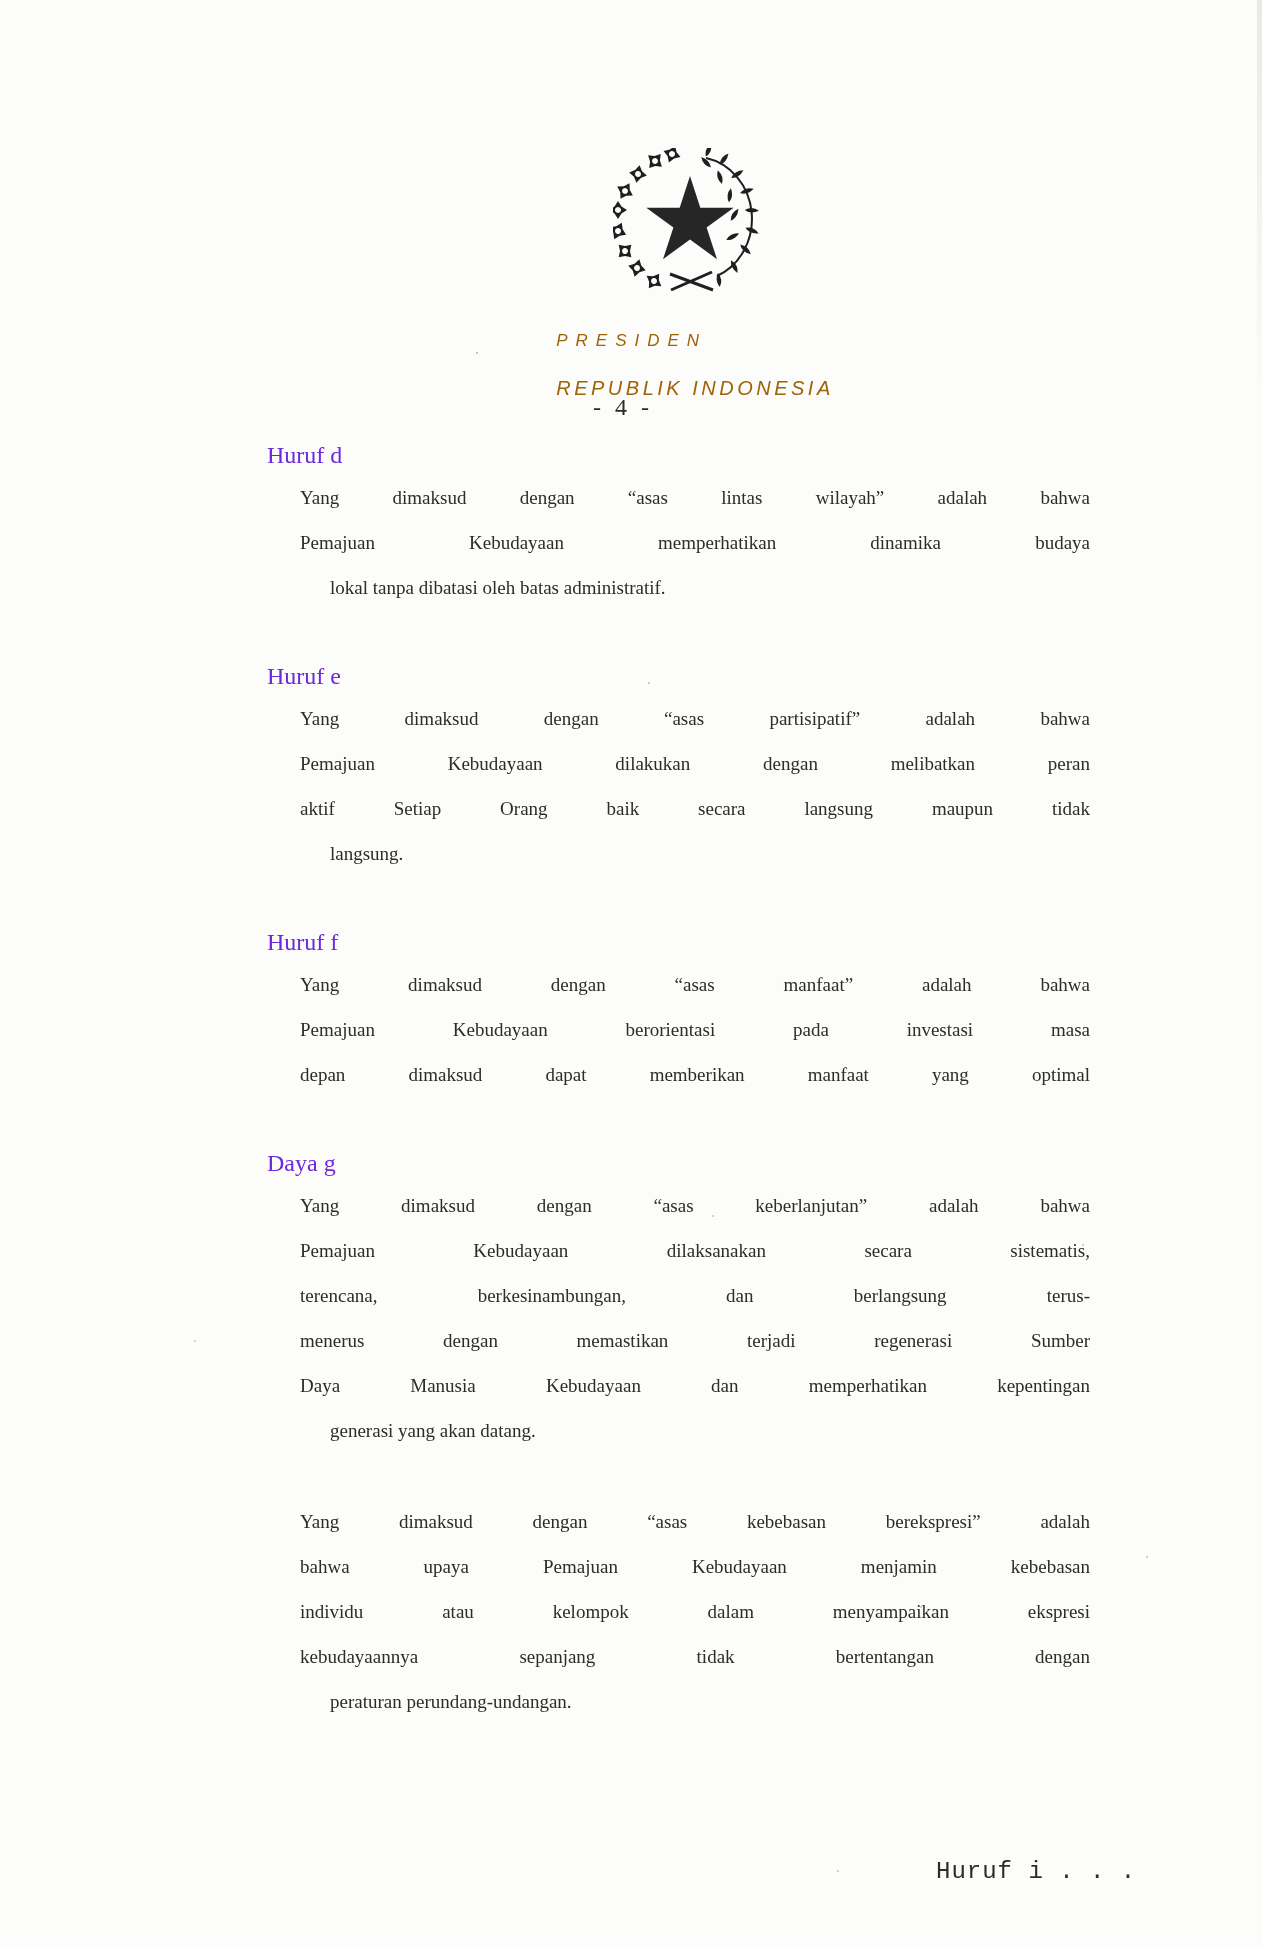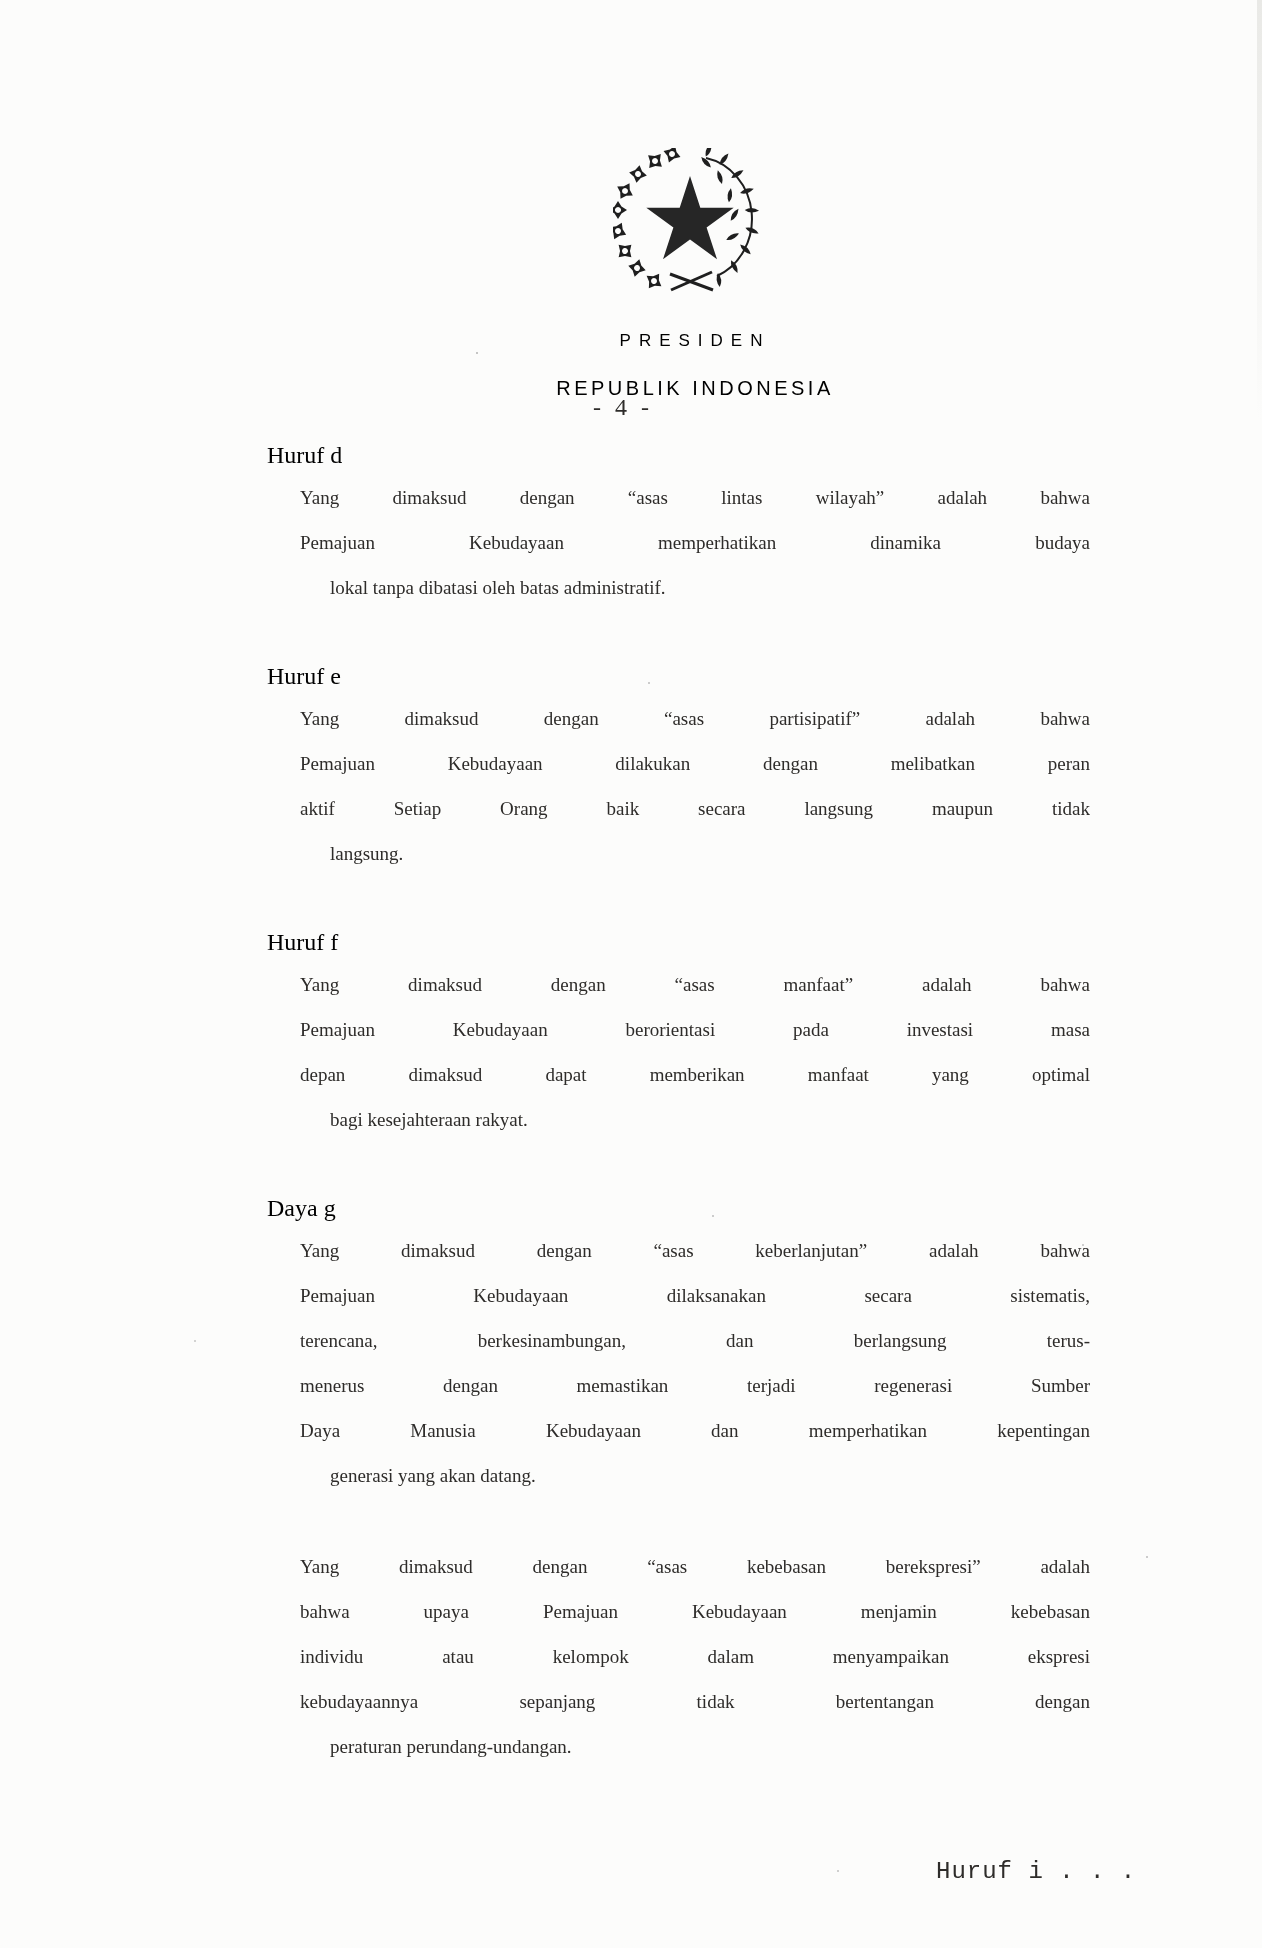--- a/index.html
+++ b/index.html
@@ -27,34 +27,35 @@
                -282px 988px rgba(40,40,40,.25),
                 670px 1204px rgba(40,40,40,.3),
                 361px 1518px rgba(40,40,40,.28),
                 444px 1254px rgba(40,40,40,.25);
   }
   .emblem {
     position:absolute; left:613px; top:148px; width:150px; height:145px;
   }
   .agency {
     position:absolute; left:695px; top:329px; transform:translateX(-50%);
-    text-align:center; color:#000000; white-space:nowrap;
+    color:#a16207; white-space:nowrap;
     font-family:"Liberation Sans","DejaVu Sans",sans-serif;
+    font-style:italic;
   }
   .agency .l1 { font-size:17px; letter-spacing:8px; line-height:23px; }
   .agency .l2 { font-size:20px; letter-spacing:3.5px; line-height:23px;margin-top:25px; }
   .page-num {
     position:absolute; left:622px; top:394px; transform:translateX(-50%);
     font-size:24px; letter-spacing:2px; word-spacing:4px; color:#2e2c2a;
   }
   .content {
     position:absolute; left:267px; top:435px; width:823px;
   }
   .content h3 {
-    margin:0; font-size:24px; font-weight:normal; line-height:40px; color:#000000;
+    margin:0; font-size:24px; font-weight:normal; line-height:40px; color:#6d28d9;
   }
   .content .para {
     margin:0 0 46px 33px; width:790px;
     font-size:19px; line-height:45px;
   }
   .pline { text-align:justify; text-align-last:justify; }
   .pline.last { text-align-last:auto;margin-left:30px; }
   .continuation {
     position:absolute; left:936px; top:1858px;
     font-size:24px; letter-spacing:1px;font-family:Liberation Mono, monospace;
@@ -137,21 +138,20 @@
           <div class="pline last">langsung.</div>
         </div>
     </section>
 
     <section>
       <h3>Huruf f</h3>
       <div class="para">
           <div class="pline">Yang dimaksud dengan “asas manfaat” adalah bahwa</div>
           <div class="pline">Pemajuan Kebudayaan berorientasi pada investasi masa</div>
           <div class="pline">depan dimaksud dapat memberikan manfaat yang optimal</div>
-          <div class="pline last">bagi kesejahteraan rakyat.</div>
         </div>
     </section>
 
     <section>
       <h3>Daya g</h3>
       <div class="para">
           <div class="pline">Yang dimaksud dengan “asas keberlanjutan” adalah bahwa</div>
           <div class="pline">Pemajuan Kebudayaan dilaksanakan secara sistematis,</div>
           <div class="pline">terencana, berkesinambungan, dan berlangsung terus-</div>
           <div class="pline">menerus dengan memastikan terjadi regenerasi Sumber</div>

